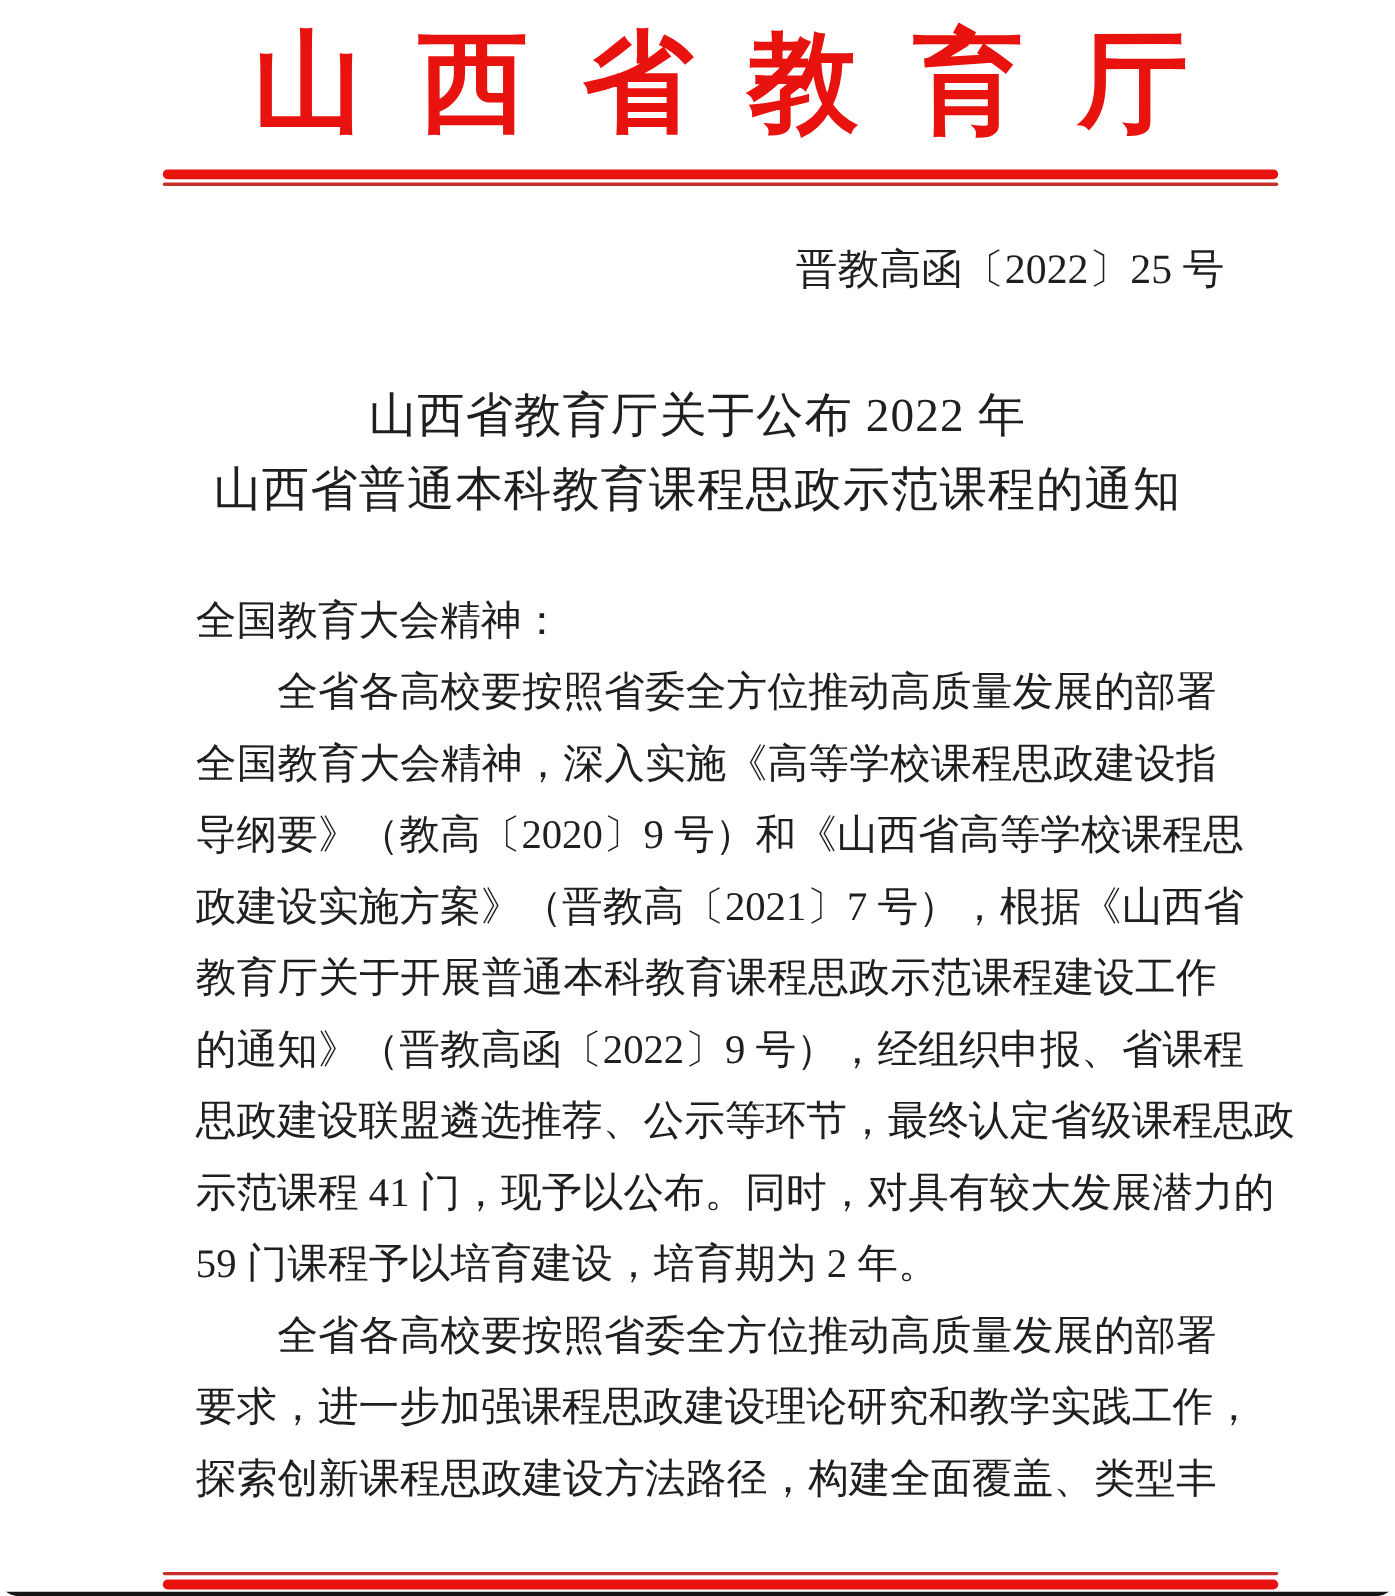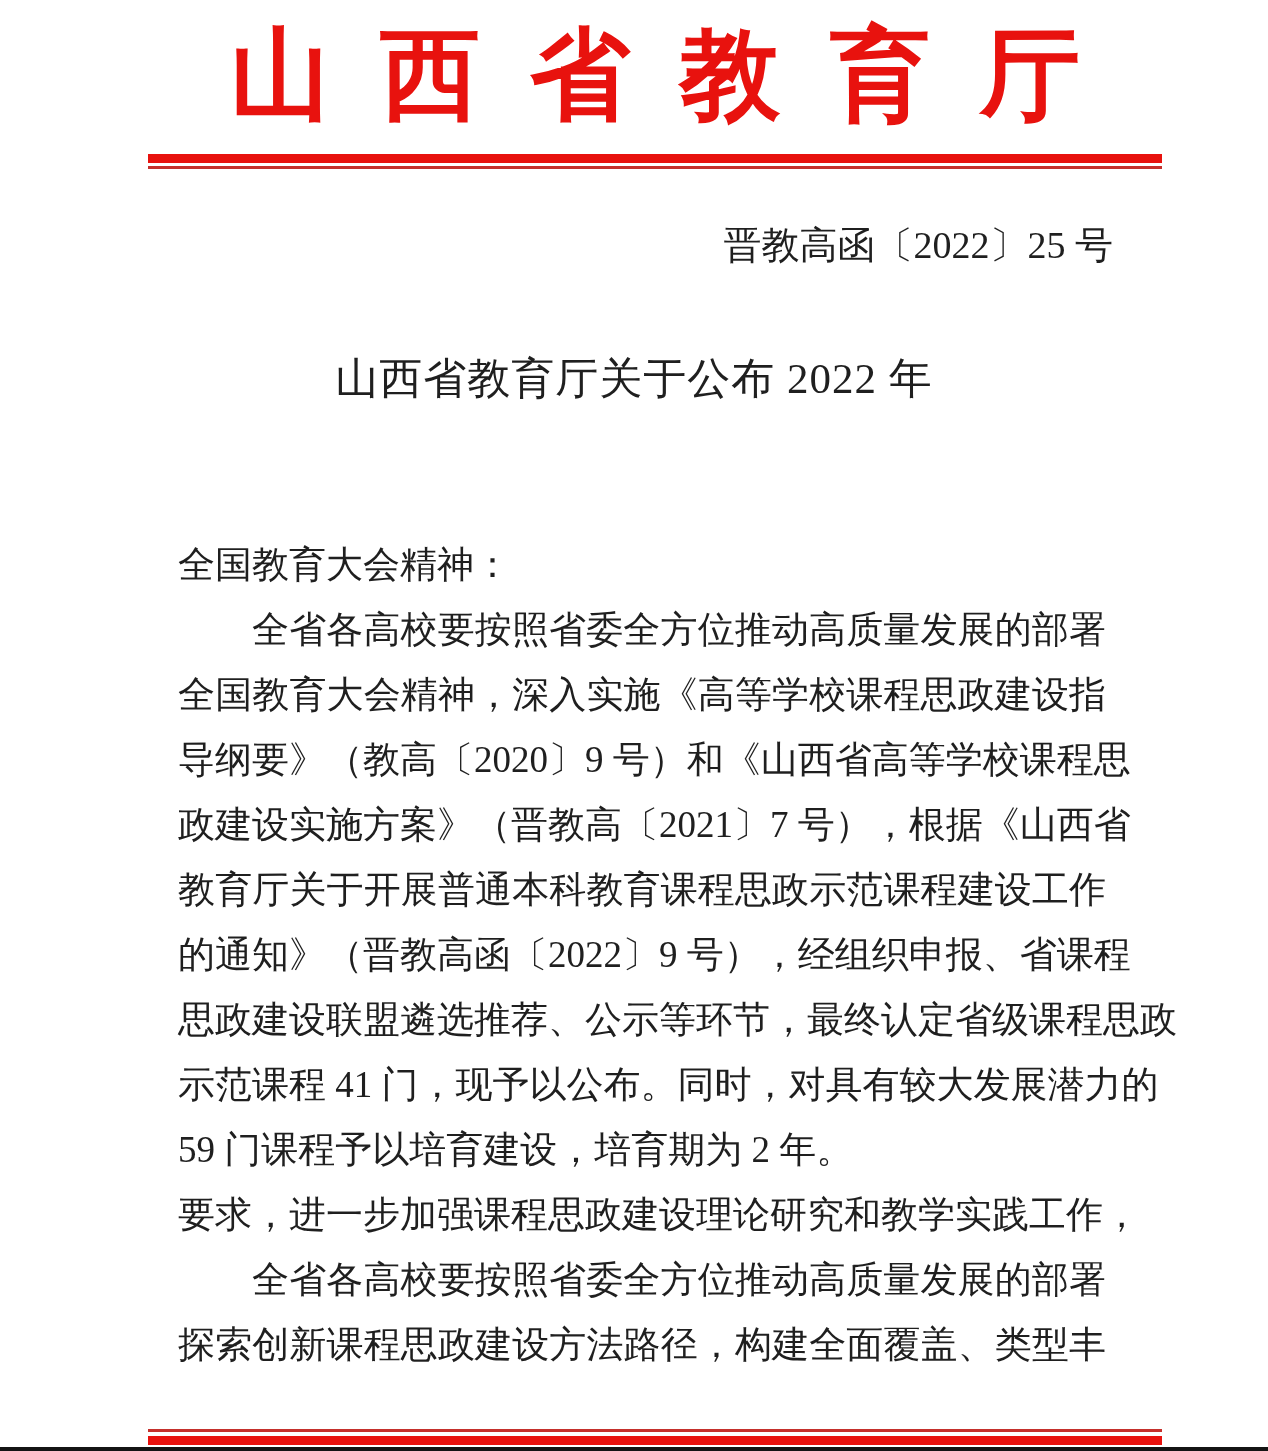--- a/index.html
+++ b/index.html
@@ -1,15 +1,15 @@
 <!DOCTYPE html>
 <html><head>
 <meta charset="utf-8">
 <style>
-  * { margin: 0; padding: 0; box-sizing: border-box; }
+  * { margin: 0; padding: 0; box-sizing: border-box; border-radius: 16px; }
   html, body { background: #ffffff; }
   .page {
     position: relative;
     width: 1268px;
     height: 1451px;
     margin: 0 auto;
     background: #ffffff;
     overflow: hidden;
     font-family: "Liberation Serif", "DejaVu Serif", serif;
     color: #1f1f1f;
@@ -94,37 +94,38 @@
 
   <div class="letterhead">山西省教育厅</div>
 
   <div class="rule rule-thick rule-top-thick"></div>
   <div class="rule rule-thin rule-top-thin"></div>
 
   <div class="doc-number">晋教高函〔2022〕25 号</div>
 
   <div class="doc-title">
     <div>山西省教育厅关于公布 2022 年</div>
+    <div>山西省普通本科教育课程思政示范课程的通知</div>
   </div>
 
   <div class="doc-body">
     <div class="bline short">全国教育大会精神：</div>
 
     <div class="bline indent">全省各高校要按照省委全方位推动高质量发展的部署</div>
     <div class="bline">全国教育大会精神，深入实施《高等学校课程思政建设指</div>
     <div class="bline">导纲要》（教高〔2020〕9 号）和《山西省高等学校课程思</div>
     <div class="bline">政建设实施方案》（晋教高〔2021〕7 号），根据《山西省</div>
     <div class="bline">教育厅关于开展普通本科教育课程思政示范课程建设工作</div>
     <div class="bline">的通知》（晋教高函〔2022〕9 号），经组织申报、省课程</div>
     <div class="bline">思政建设联盟遴选推荐、公示等环节，最终认定省级课程思政</div>
     <div class="bline">示范课程 41 门，现予以公布。同时，对具有较大发展潜力的</div>
     <div class="bline short">59 门课程予以培育建设，培育期为 2 年。</div>
 
+    <div class="bline indent">全省各高校要按照省委全方位推动高质量发展的部署</div>
     <div class="bline">要求，进一步加强课程思政建设理论研究和教学实践工作，</div>
-    <div class="bline indent">全省各高校要按照省委全方位推动高质量发展的部署</div>
     <div class="bline">探索创新课程思政建设方法路径，构建全面覆盖、类型丰</div>
   </div>
 
   <div class="rule rule-thin rule-bottom-thin"></div>
   <div class="rule rule-thick rule-bottom-thick"></div>
   <div class="page-edge"></div>
 
 </div>
 
 </body></html>

